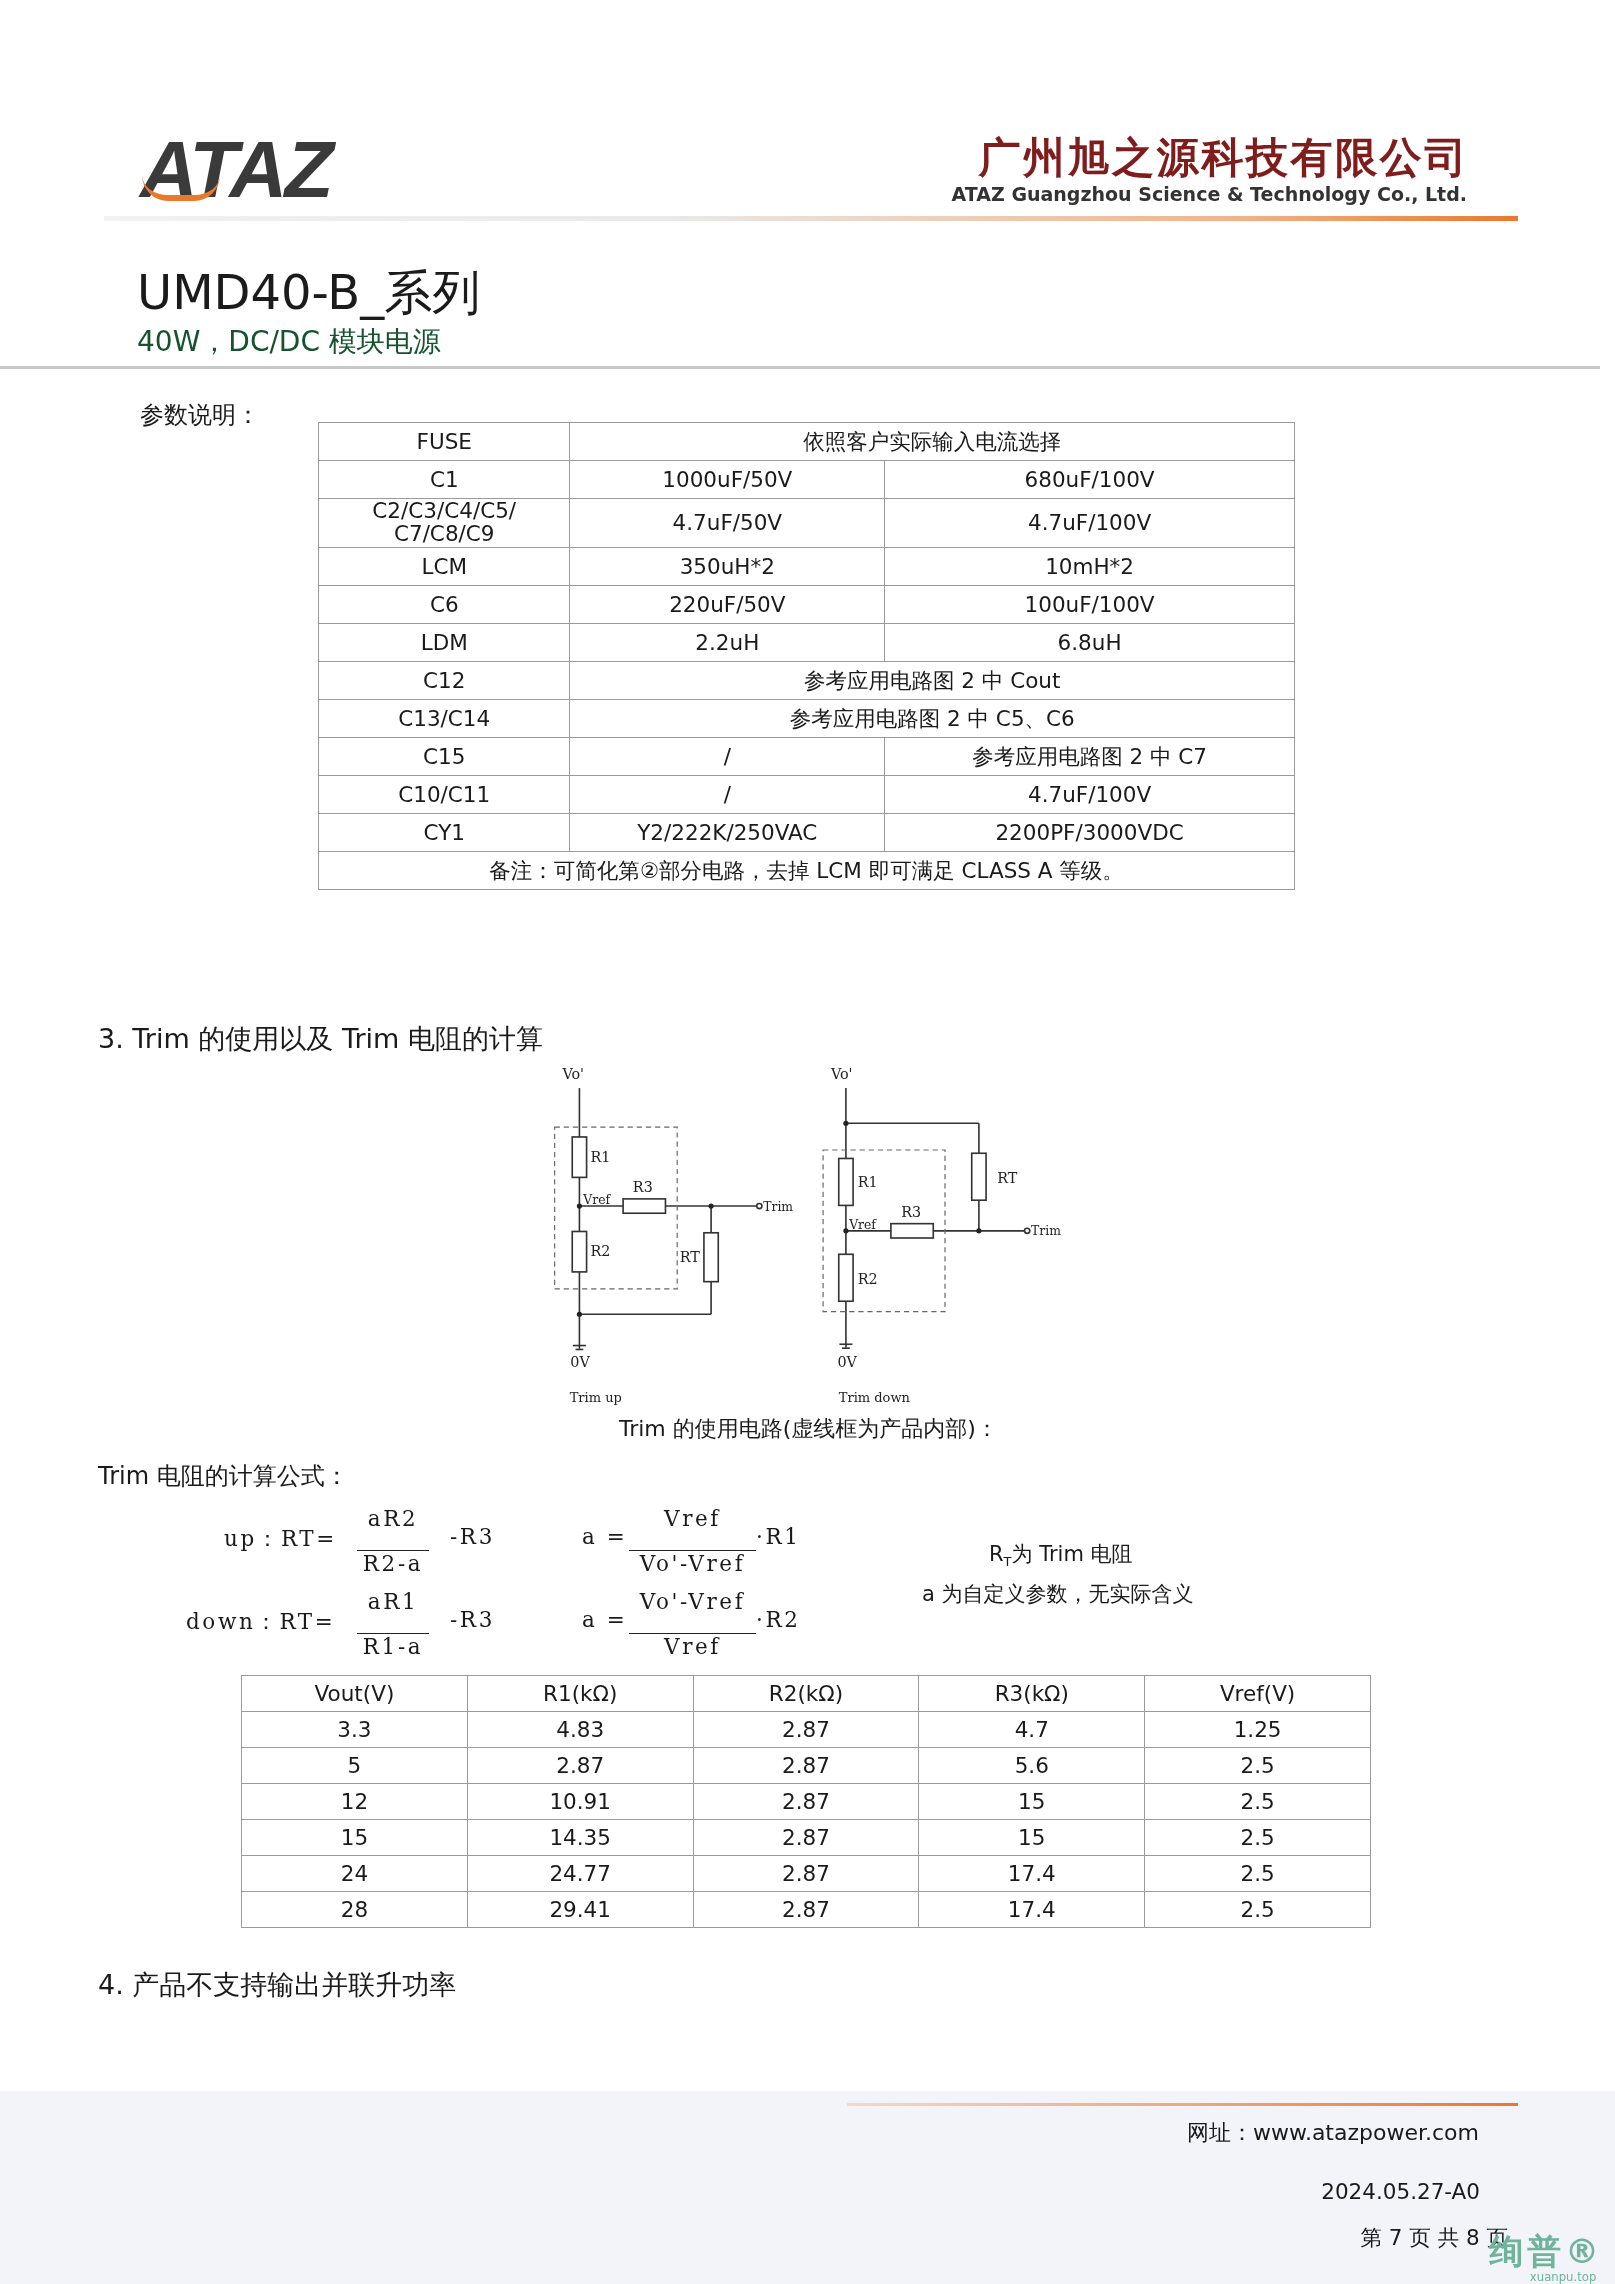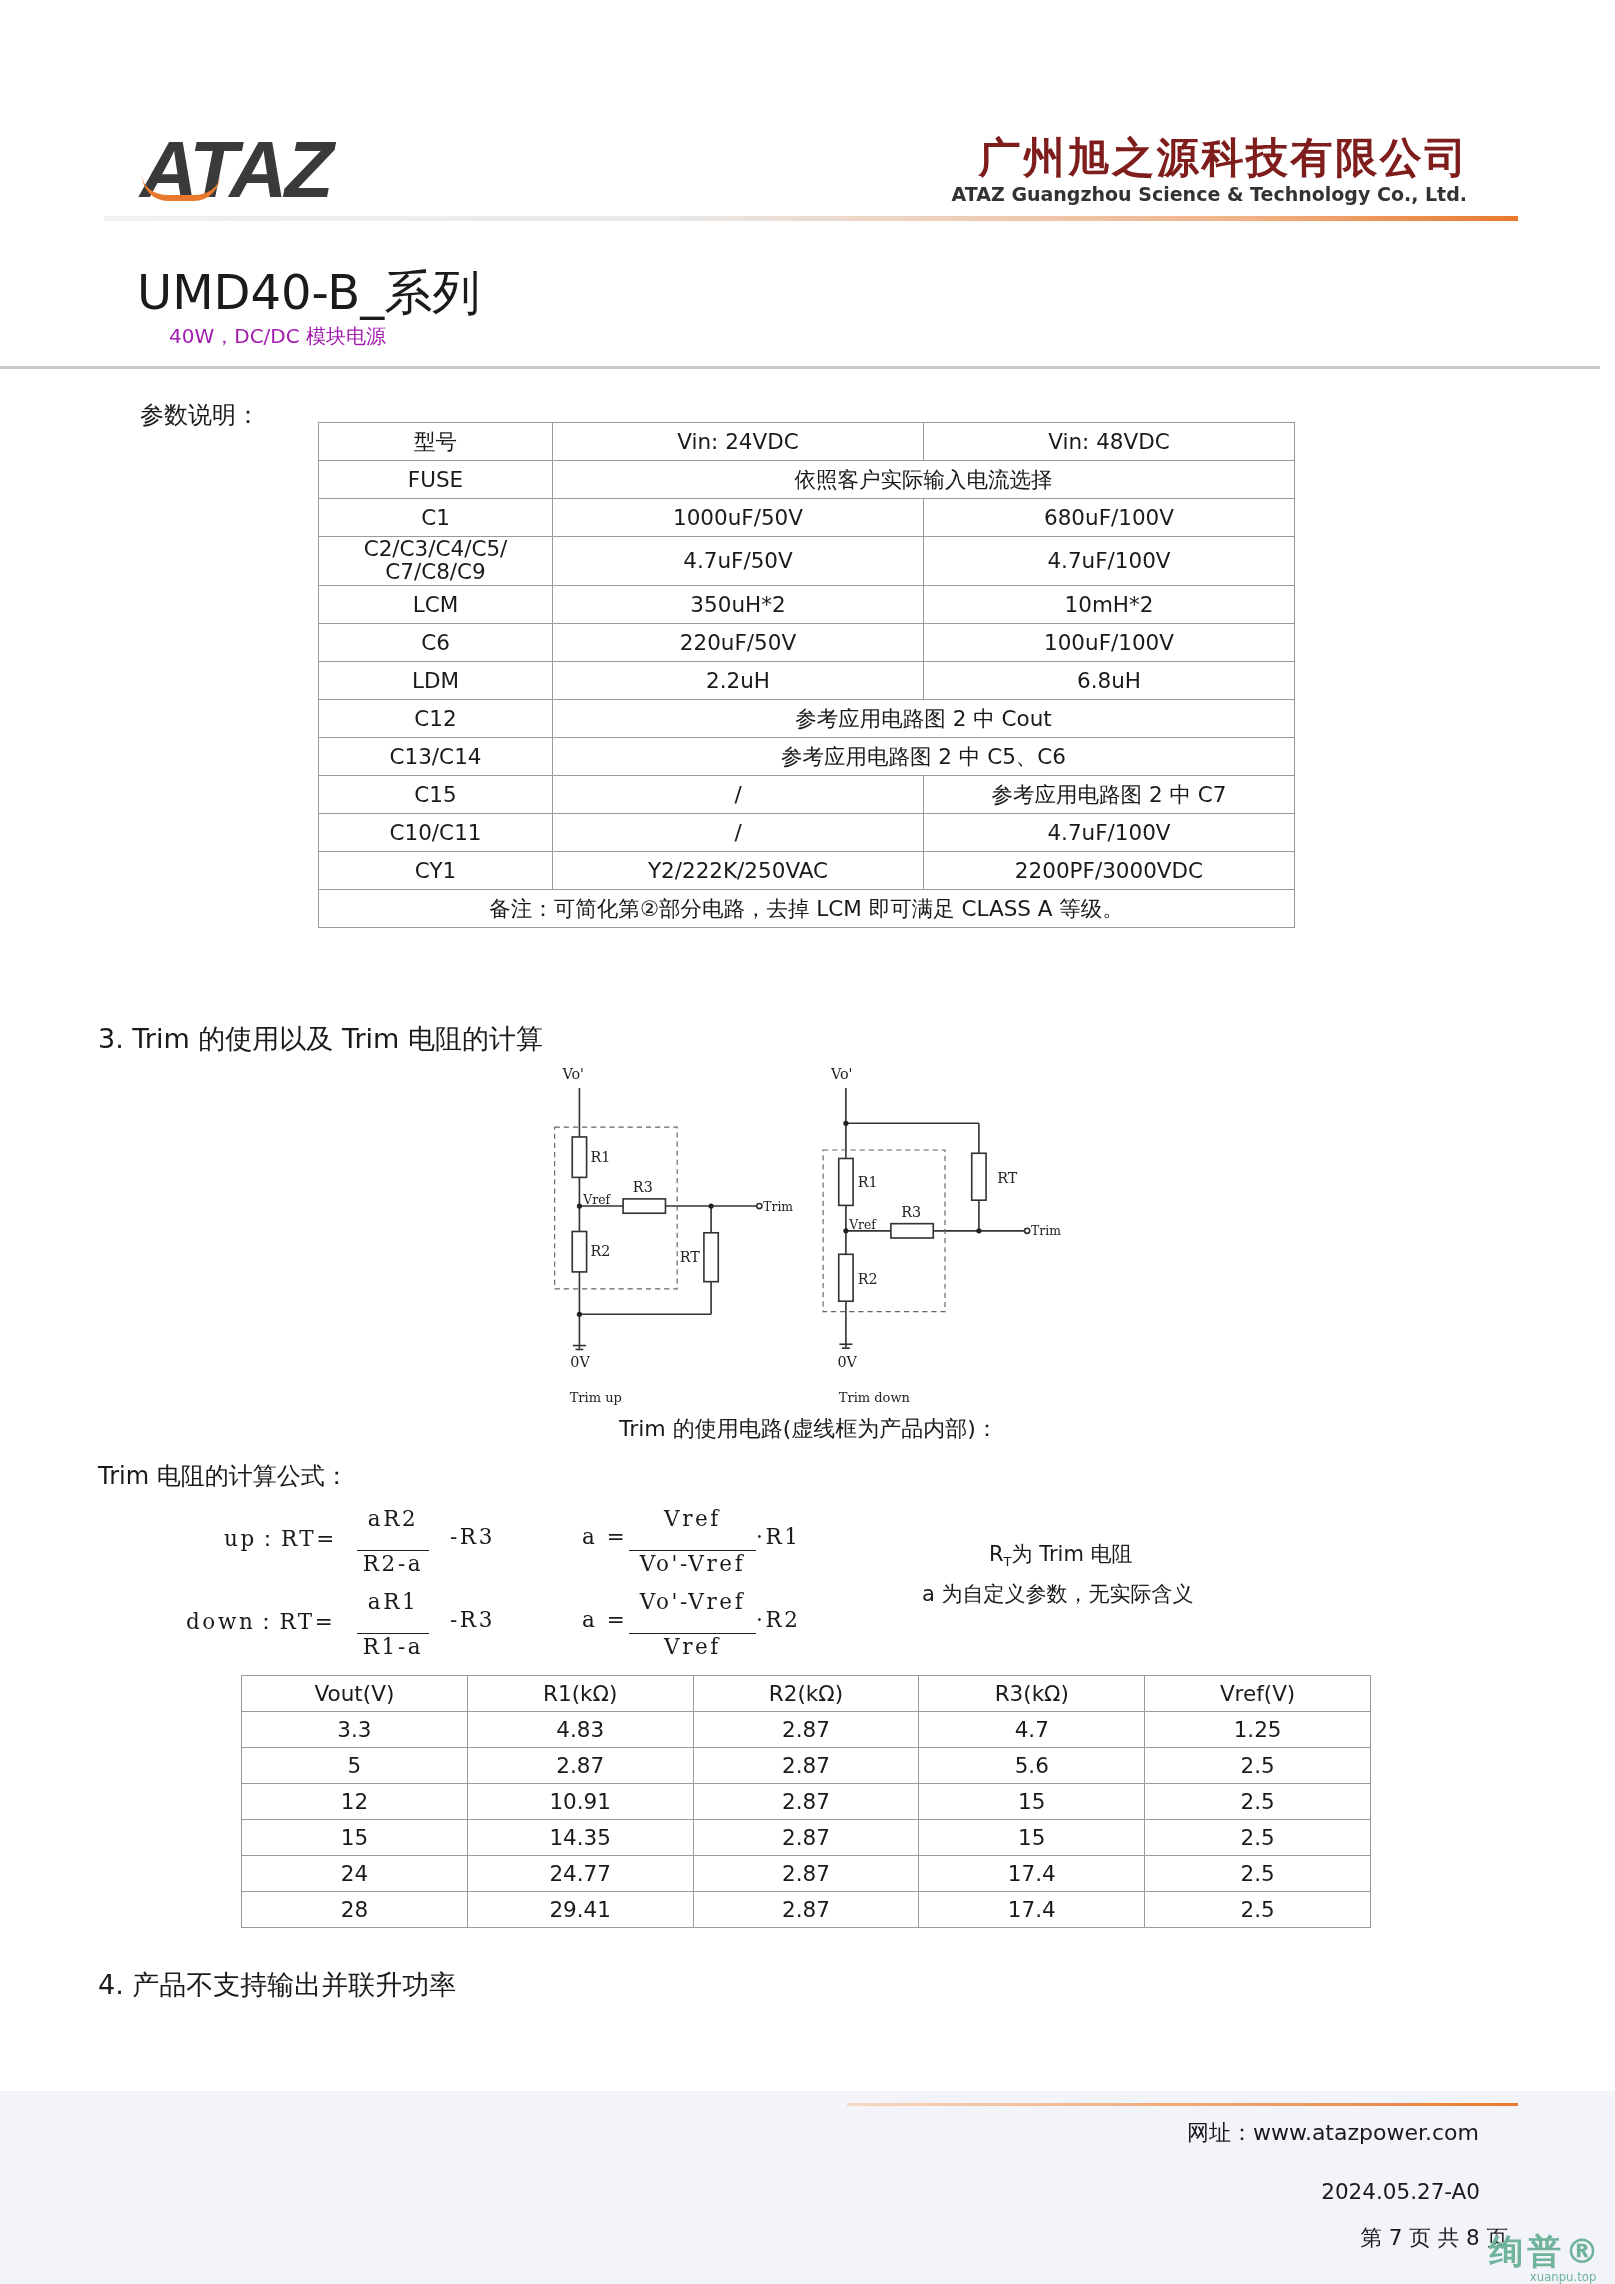--- a/index.html
+++ b/index.html
@@ -6,21 +6,21 @@
   body { width:1616px; height:2284px; background:#fff; position:relative; overflow:hidden;
          font-family:"DejaVu Sans","Liberation Sans",sans-serif; color:#1a1a1a; }
   .abs { position:absolute;text-align:center; }
   
   .logo { left:140px; top:130px; font-family:"Liberation Sans",sans-serif; font-weight:bold; font-size:80px; letter-spacing:-2.6px; color:#3a3a3a; line-height:1; font-style:italic; }
   .logo-swoosh { left:142px; top:175px; width:78px; height:19.6px; border-bottom:6.5px solid #e8792d; border-radius:0 0 39px 39px; }
   .company-cn { right:147px; top:130px; font-size:42px; font-weight:bold; color:#7f1d1d; letter-spacing:2.6px; }
   .company-en { right:149px; top:183px; font-size:19px; font-weight:bold; color:#333; }
   .hdr-line { left:104px; top:216px; width:1414px; height:5.2px; background:linear-gradient(to right,#f1f1f1 0%,#e9e9e9 40%,#f0b48a 80%,#e8792d 100%); }
   .title { left:137px; top:261px; font-size:48px; color:#1b1b1b; }
-  .subtitle { left:137px; top:323px; font-size:20px; color:#a21caf;margin-left:32px; }
+  .subtitle { left:137px; top:323px; font-size:28px; color:#14532d; }
   .title-line { left:0; top:366px; width:1600px; height:2.6px; background:#c8c8c8; }
   .params-label { left:140px; top:399px; font-size:24px; }
   table.tbl { border-collapse:collapse; position:absolute; font-size:21.5px; }
   table.tbl td { border:1.3px solid #9a9a9a; text-align:center; padding:0; line-height:1.1; }
   #param-table { left:318px; top:422px; width:977px; }
   #param-table td { height:37px; }
   #param-table td.c0 { width:233px; }
   #param-table td.c1 { width:370px; }
   .sec3 { left:98px; top:1021px; font-size:27px; }
   .circ { position:absolute; }
@@ -51,25 +51,20 @@
 <div class="abs hdr-line"></div>
 
 <div class="abs title">UMD40-B_系列</div>
 <div class="abs subtitle">40W，DC/DC 模块电源</div>
 <div class="abs title-line"></div>
 
 <div class="abs params-label">参数说明：</div>
 
 <table class="tbl" id="param-table">
   <tbody>
-      <tr>
-    <td class="c0">型号</td>
-    <td class="c1">Vin: 24VDC</td>
-    <td>Vin: 48VDC</td>
-  </tr>
   <tr>
     <td>FUSE</td>
     <td colspan="2">依照客户实际输入电流选择</td>
   </tr>
   <tr>
     <td>C1</td>
     <td>1000uF/50V</td>
     <td>680uF/100V</td>
   </tr>
   <tr>

